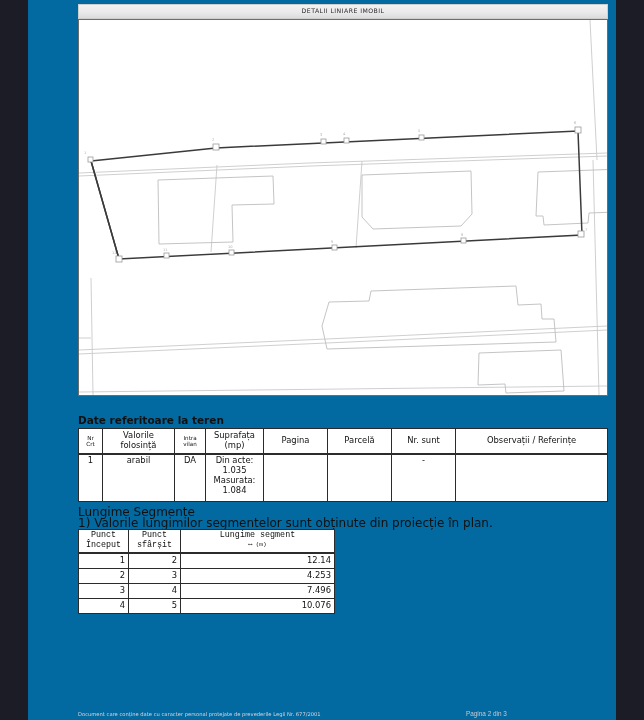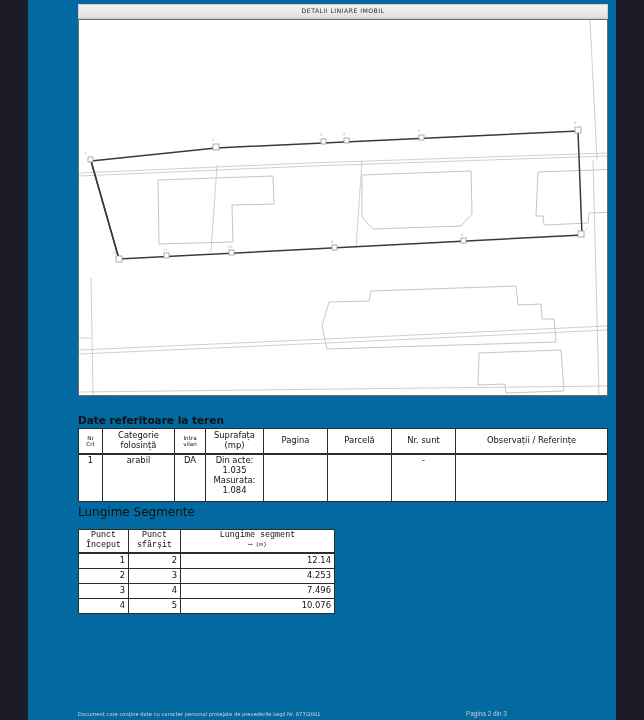--- a/index.html
+++ b/index.html
@@ -296,21 +296,21 @@
           <col class="c-topo">
           <col>
       </colgroup>
       <thead>
         <tr>
           <th>
             <div class="tiny">Nr</div>
             <div class="tiny">Crt</div>
           </th>
           <th>
-            <div>Categorie</div>
+            <div>Valorile</div>
             <div>folosință</div>
           </th>
           <th>
             <div class="tiny">Intra</div>
             <div class="tiny">vilan</div>
           </th>
           <th>
             <div>Suprafața</div>
             <div>(mp)</div>
           </th>
@@ -333,20 +333,21 @@
           </td>
           <td></td>
           <td></td>
           <td>-</td>
           <td></td>
         </tr>
       </tbody>
     </table>
 
     <div class="sub-line" style="top:505px; font-weight:normal;">Lungime Segmente</div>
+    <div class="sub-line" style="top:516px;">1) Valorile lungimilor segmentelor sunt obținute din proiecție în plan.</div>
 
     <table class="doc" id="tbl-seg">
       <colgroup>
           <col class="c-p1">
           <col class="c-p2">
           <col>
         </colgroup>
       <thead>
         <tr>
           <th>

